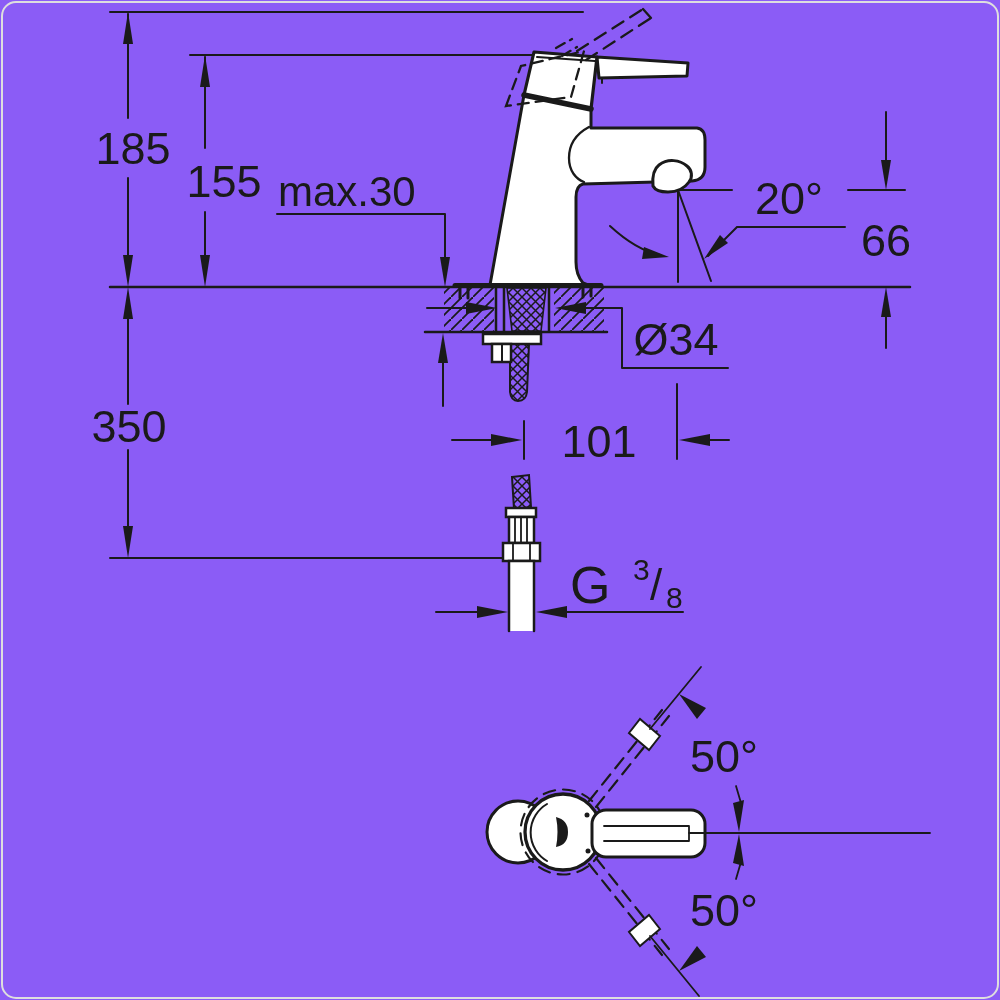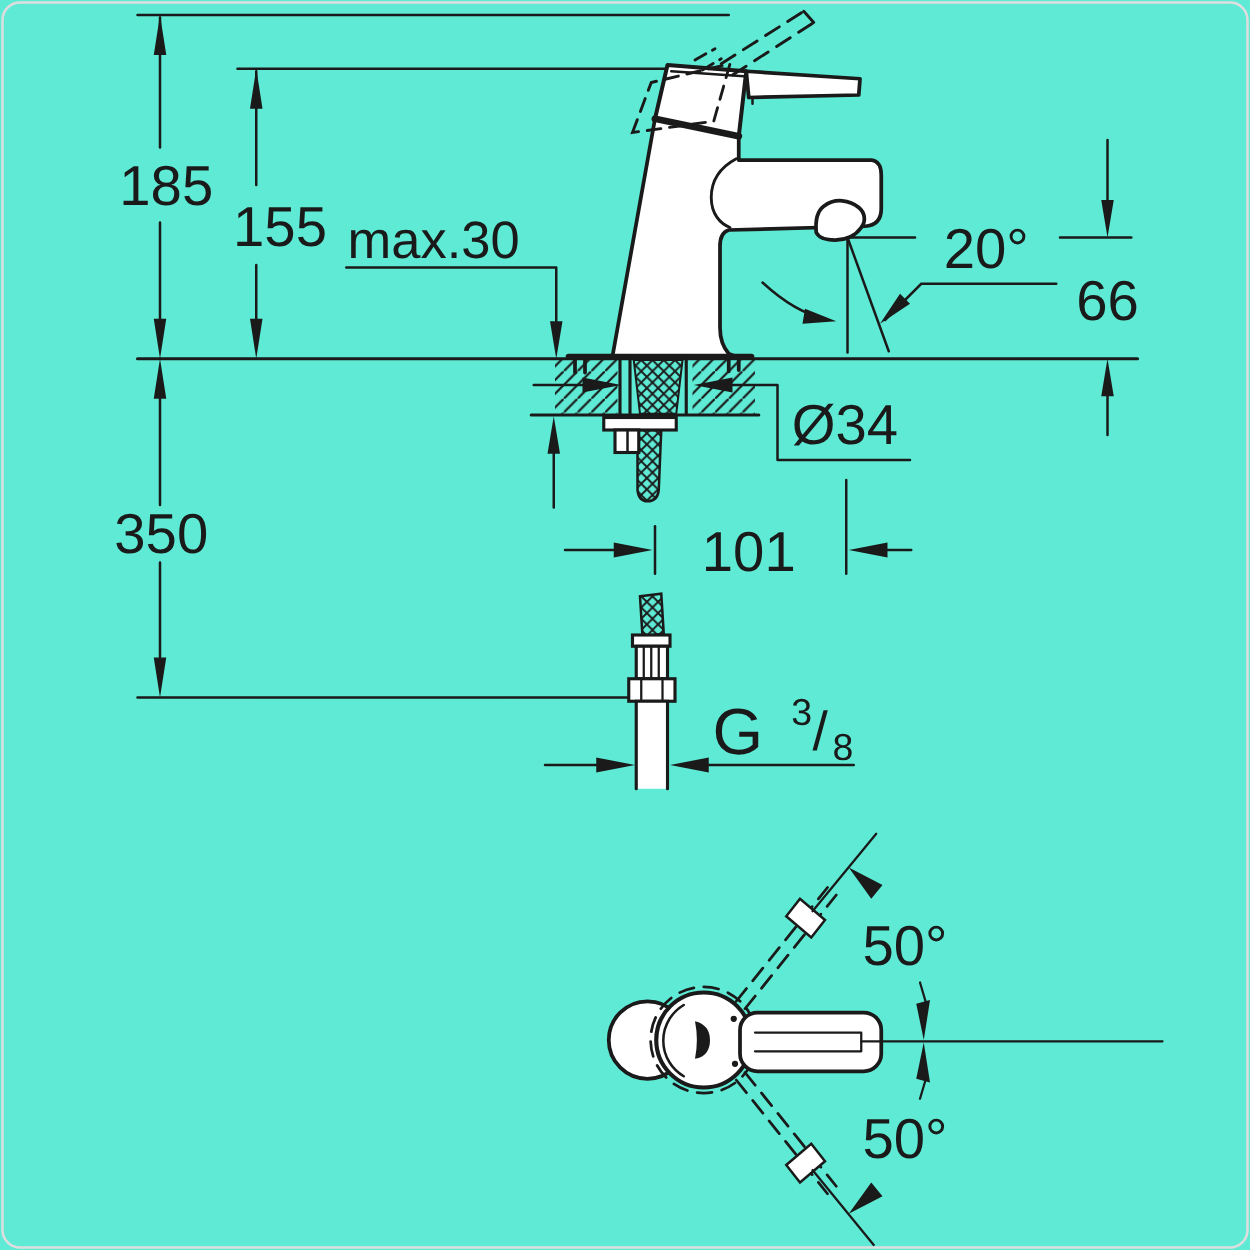--- a/index.html
+++ b/index.html
@@ -1,17 +1,17 @@
 <!DOCTYPE html>
 <html><head>
 <meta charset="utf-8">
 <style>
   html,body{margin:0;padding:0;background:#fff;}
   #canvas{
-    position:relative;width:1000px;height:1000px;background:#5eead4;
+    position:relative;width:1000px;height:1000px;background:#8b5cf6;
     font-family:"Liberation Sans", sans-serif;
   }
   #frame{position:absolute;inset:0;}
   svg text{fill:#1a1a1a;}
   .dimtext{font-size:45px;}
   .dimtext-sm{font-size:42px;}
   .frac{font-size:30px;}
 </style>
 </head>
 <body>

